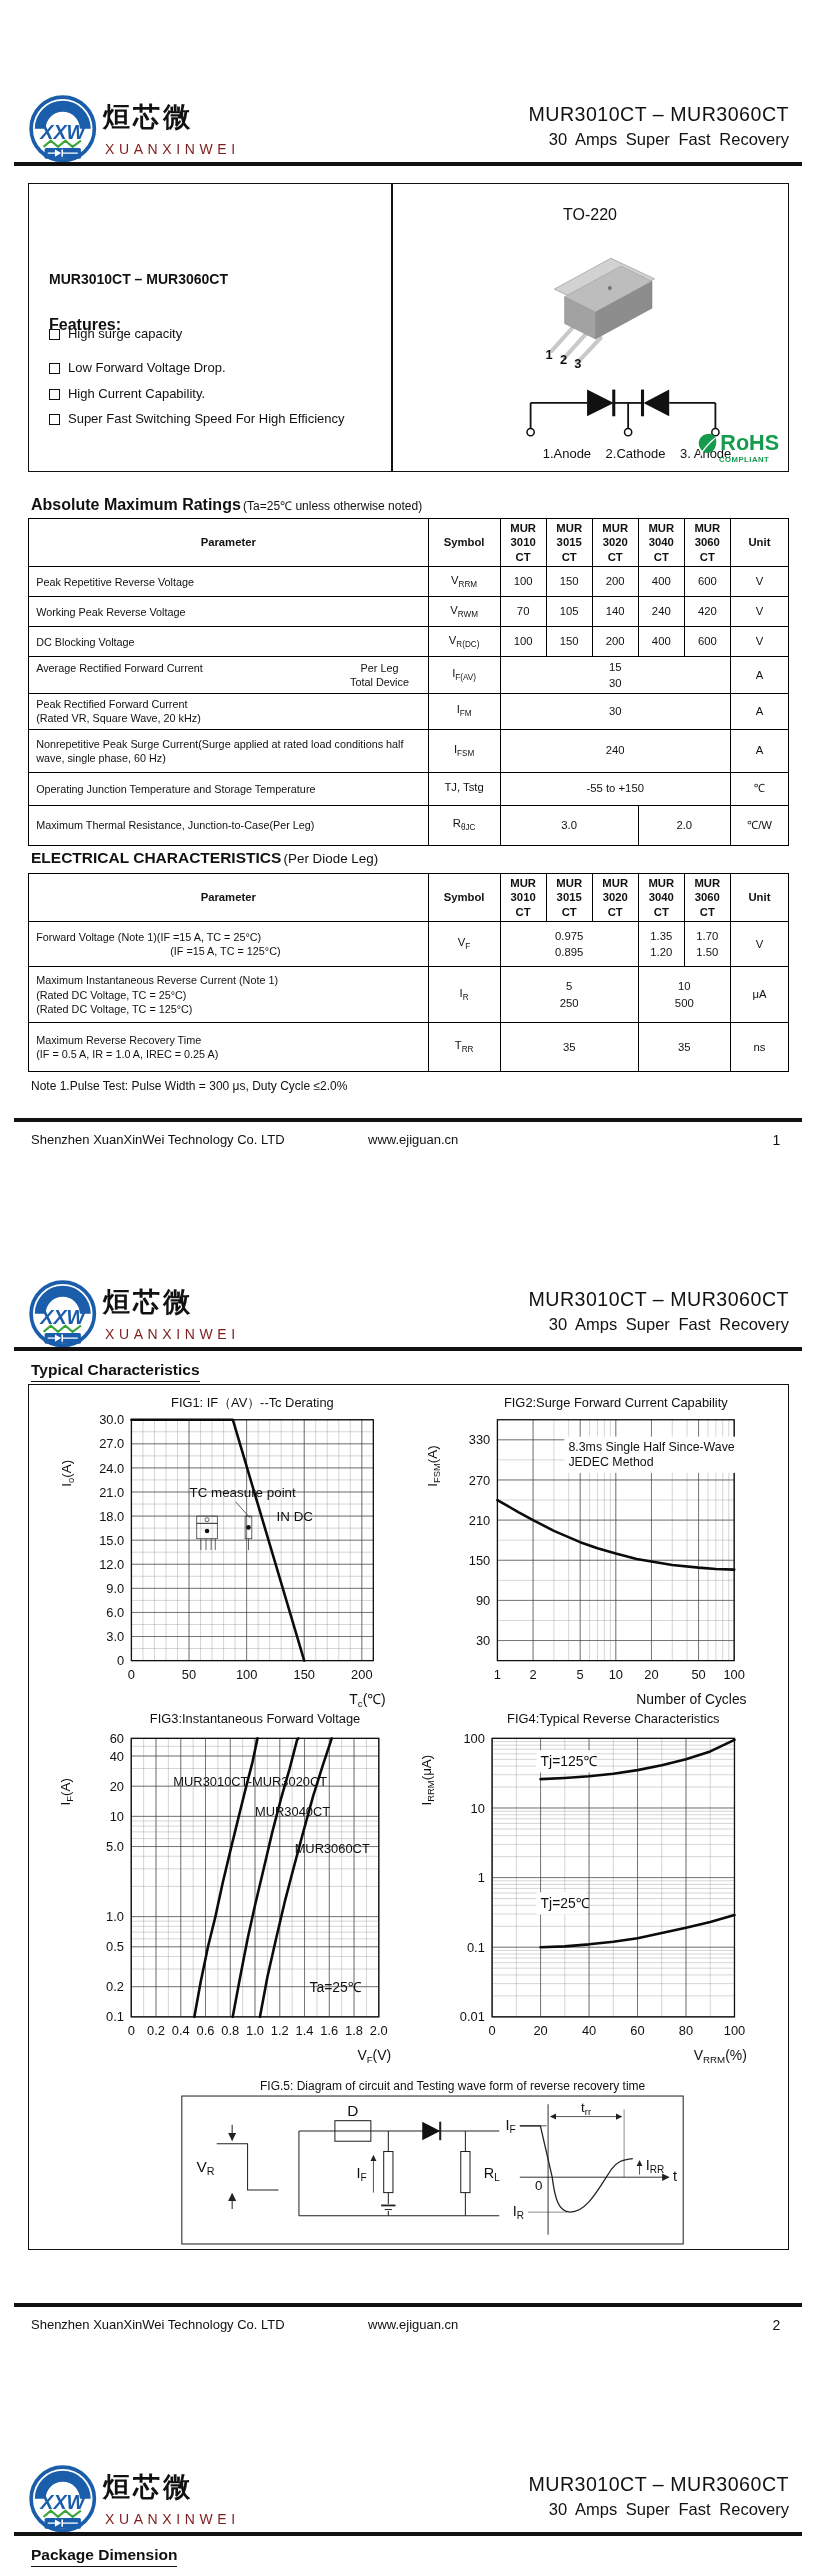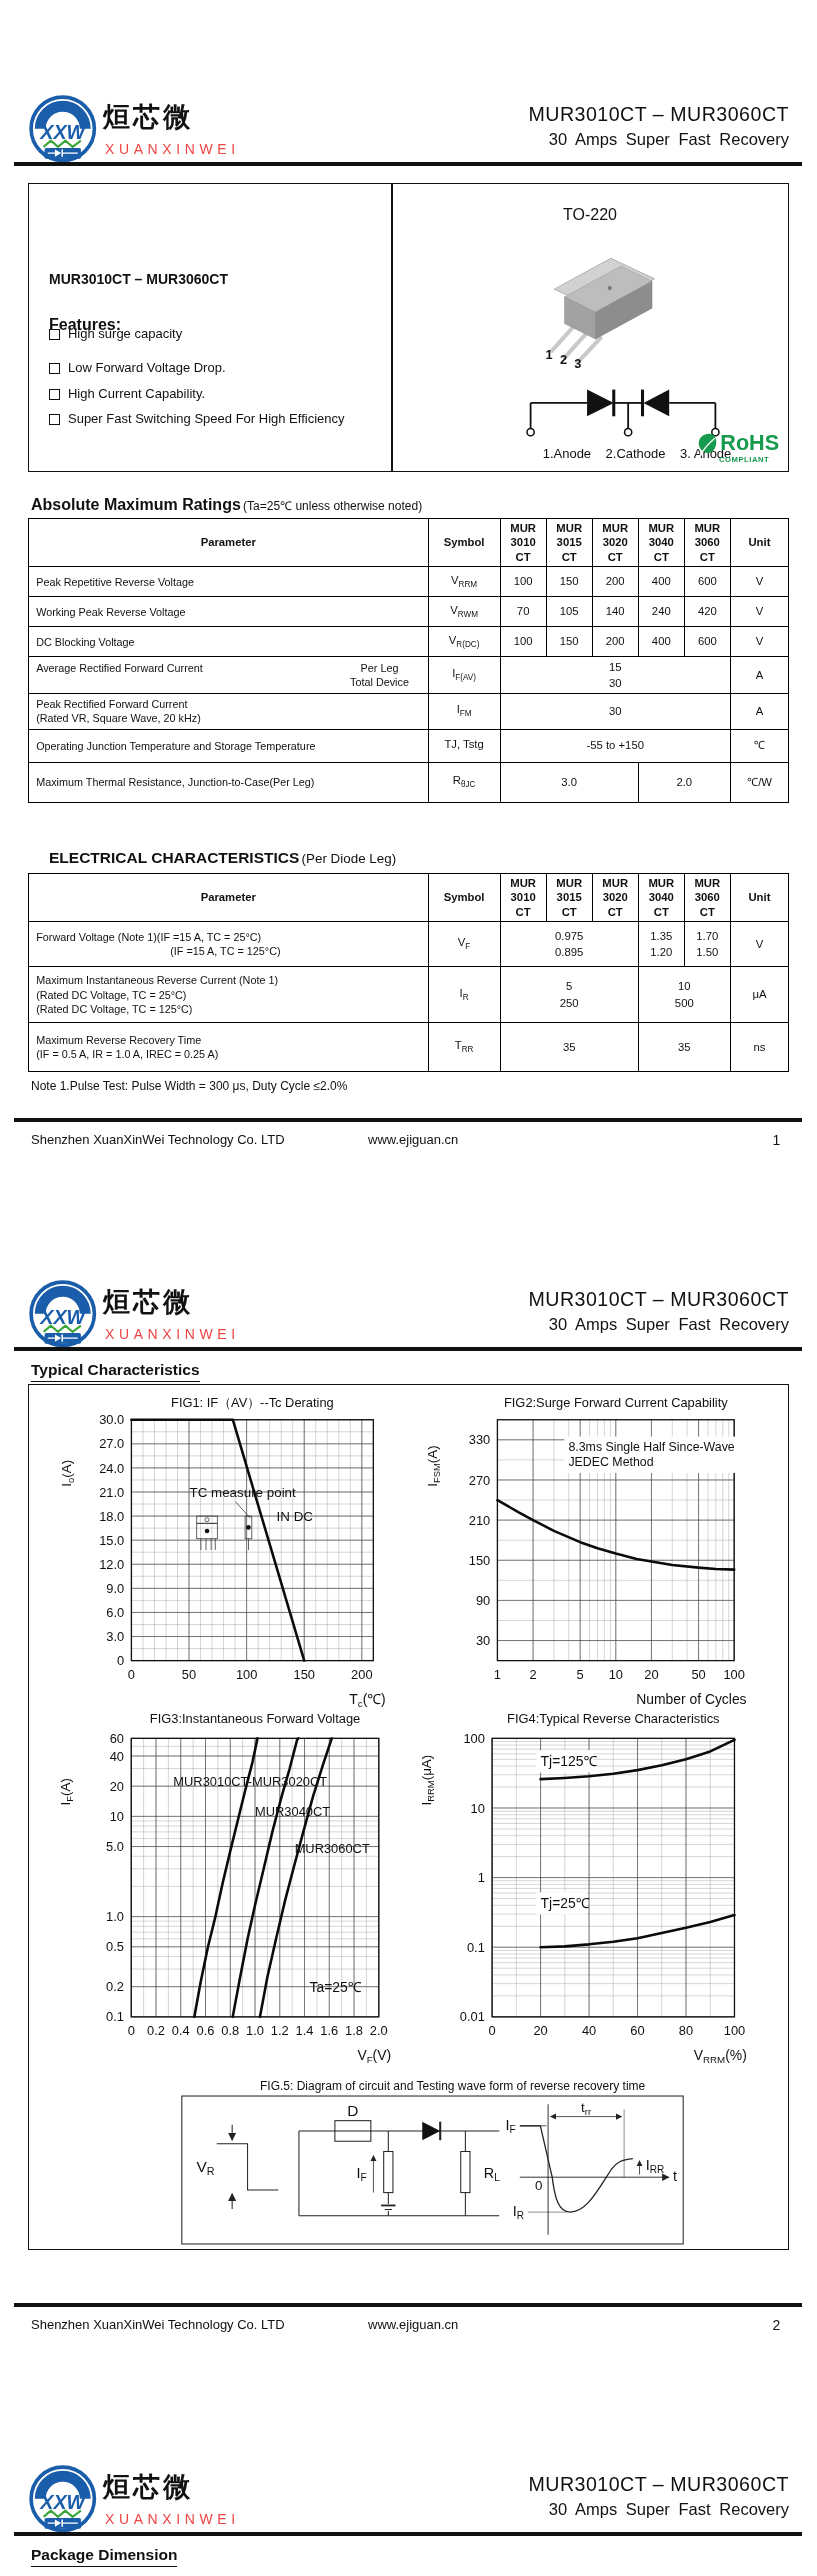--- a/index.html
+++ b/index.html
@@ -4,21 +4,21 @@
 <style>
   * { box-sizing: border-box; }
   body { margin:0; background:#fff; width:818px; font-family:"Liberation Sans", sans-serif; color:#111; }
   .page { position:relative; width:818px; height:1157px; background:#fff; overflow:hidden;margin-top:28px; }
   .abs { position:absolute; }
   .b { font-weight:bold; }
   .rule { position:absolute; left:14.4px; width:788px; height:3.6px; background:#111; }
   .title1 { font-size:19.6px; letter-spacing:0.5px; }
   .title2 { font-size:16.5px; word-spacing:4.1px; }
   .logo-cn { font-size:27px; font-weight:bold; letter-spacing:3.1px; color:#111; }
-  .logo-en { font-size:14px; letter-spacing:4.6px; color:#ef4444; }
+  .logo-en { font-size:14px; letter-spacing:4.6px; color:#7f1d1d; }
   .tbl { border-collapse:collapse; table-layout:fixed; width:761px; border:1.5px solid #000; font-size:11.3px; }
   .tbl td { border:1px solid #000; text-align:center; vertical-align:middle; padding:1.5px 3.1px; line-height:1.3; }
   .tbl tr.hdr td { border-bottom:1.5px solid #000; font-weight:bold; font-size:11.3px; }
   .tbl td.param { text-align:left; padding-left:7.2px; font-size:10.8px; }
   .h78 { height:40px; } .h58 { height:30px; } .h70 { height:36px; } .h84 { height:43px; }
   .h64 { height:33px; } .h88 { height:45px; } .h108 { height:56px; } .h96 { height:49px; }
   sub { font-size:0.72em; }
   .chk { display:inline-block; width:10.8px; height:10.8px; border:1px solid #111; margin-right:8.2px; vertical-align:-1.5px; }
   .feat { font-size:13px; }
   .foot-co { font-size:13px; } .foot-web { font-size:13px; } .foot-pg { font-size:14px; }
@@ -200,37 +200,43 @@
     </tr>
     <tr class="h70">
       <td class="param">
             <div>Peak Rectified Forward Current</div>
             <div>(Rated VR, Square Wave, 20 kHz)</div>
           </td>
       <td><span>I</span><sub>FM</sub></td>
       <td colspan="5">30</td>
       <td>A</td>
     </tr>
+    <tr class="h84">
+      <td class="param">Nonrepetitive Peak Surge Current(Surge applied at rated load conditions half wave, single phase, 60 Hz)</td>
+      <td><span>I</span><sub>FSM</sub></td>
+      <td colspan="5">240</td>
+      <td>A</td>
+    </tr>
     <tr class="h64">
       <td class="param">Operating Junction Temperature and Storage Temperature</td>
       <td><span>TJ, Tstg</span><sub></sub></td>
       <td colspan="5">-55 to +150</td>
       <td>℃</td>
     </tr>
     <tr class="h78">
       <td class="param">Maximum Thermal Resistance, Junction-to-Case(Per Leg)</td>
       <td><span>R</span><sub>θJC</sub></td>
       <td colspan="3">3.0</td>
       <td colspan="2">2.0</td>
       <td>℃/W</td>
     </tr>
   </tbody>
     </table>
 
-  <div class="abs" style="left:49px;top:821px">
+  <div class="abs" style="left:31px;top:821px">
     <span class="b" style="font-size:15.5px">ELECTRICAL CHARACTERISTICS</span>
     <span style="font-size:13.4px">(Per Diode Leg)</span>
   </div>
 
   <table class="tbl abs" style="left:28px;top:845px">
     <colgroup>
         <col style="width:399px">
         <col style="width:72px">
         <col style="width:46px">
         <col style="width:46px">

